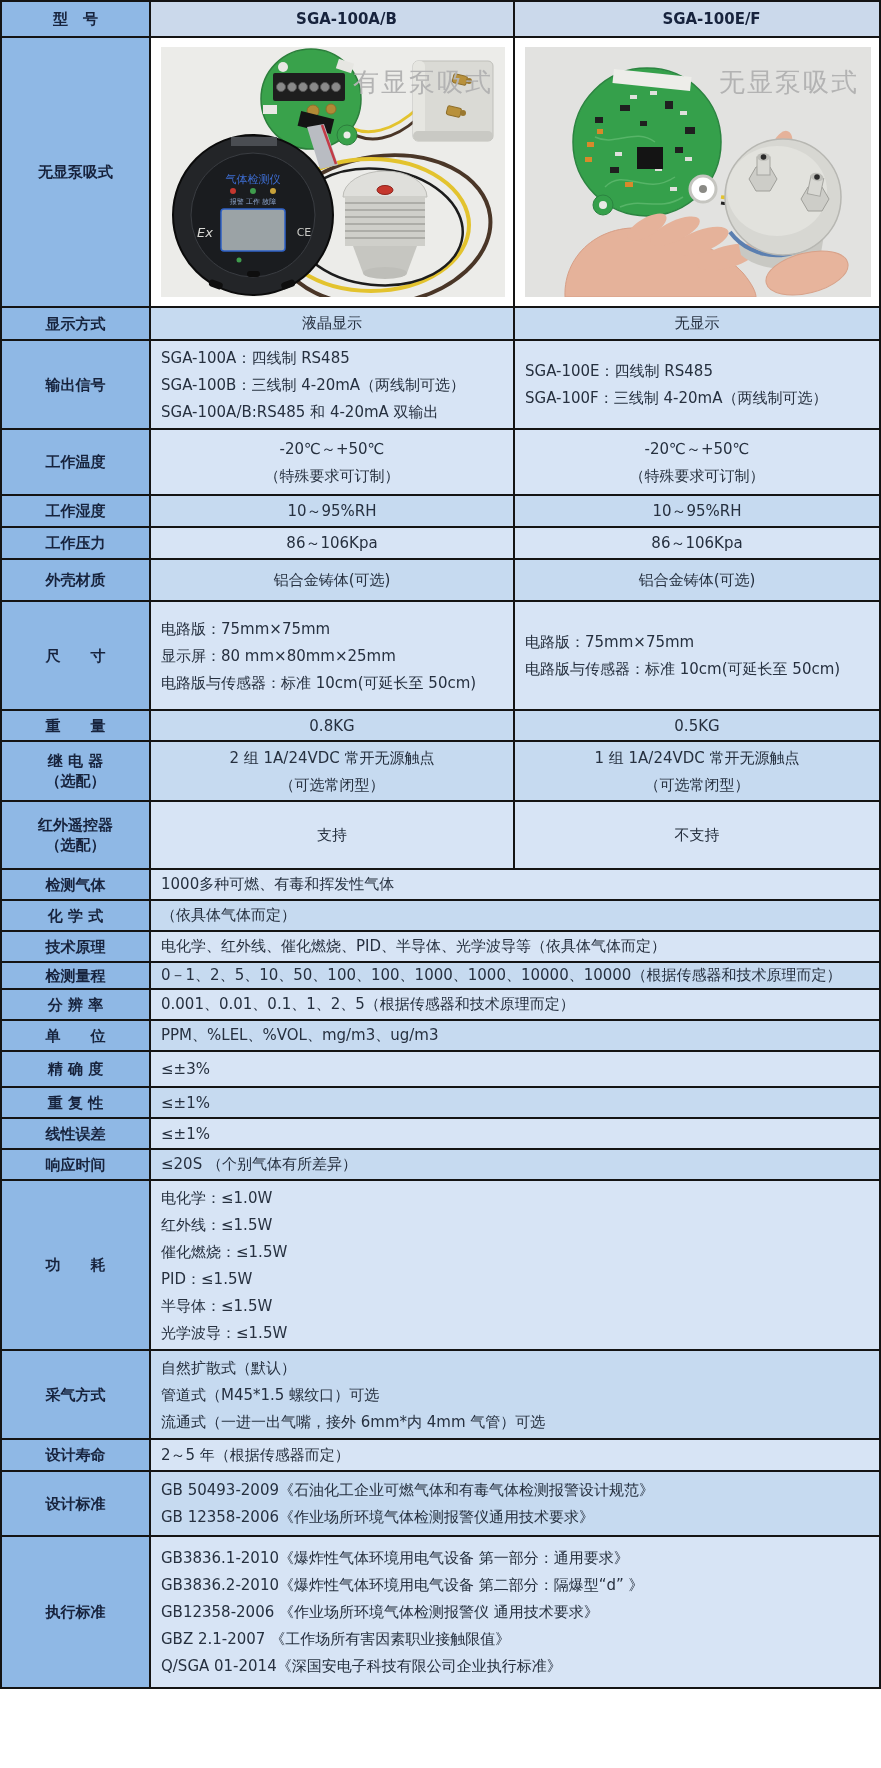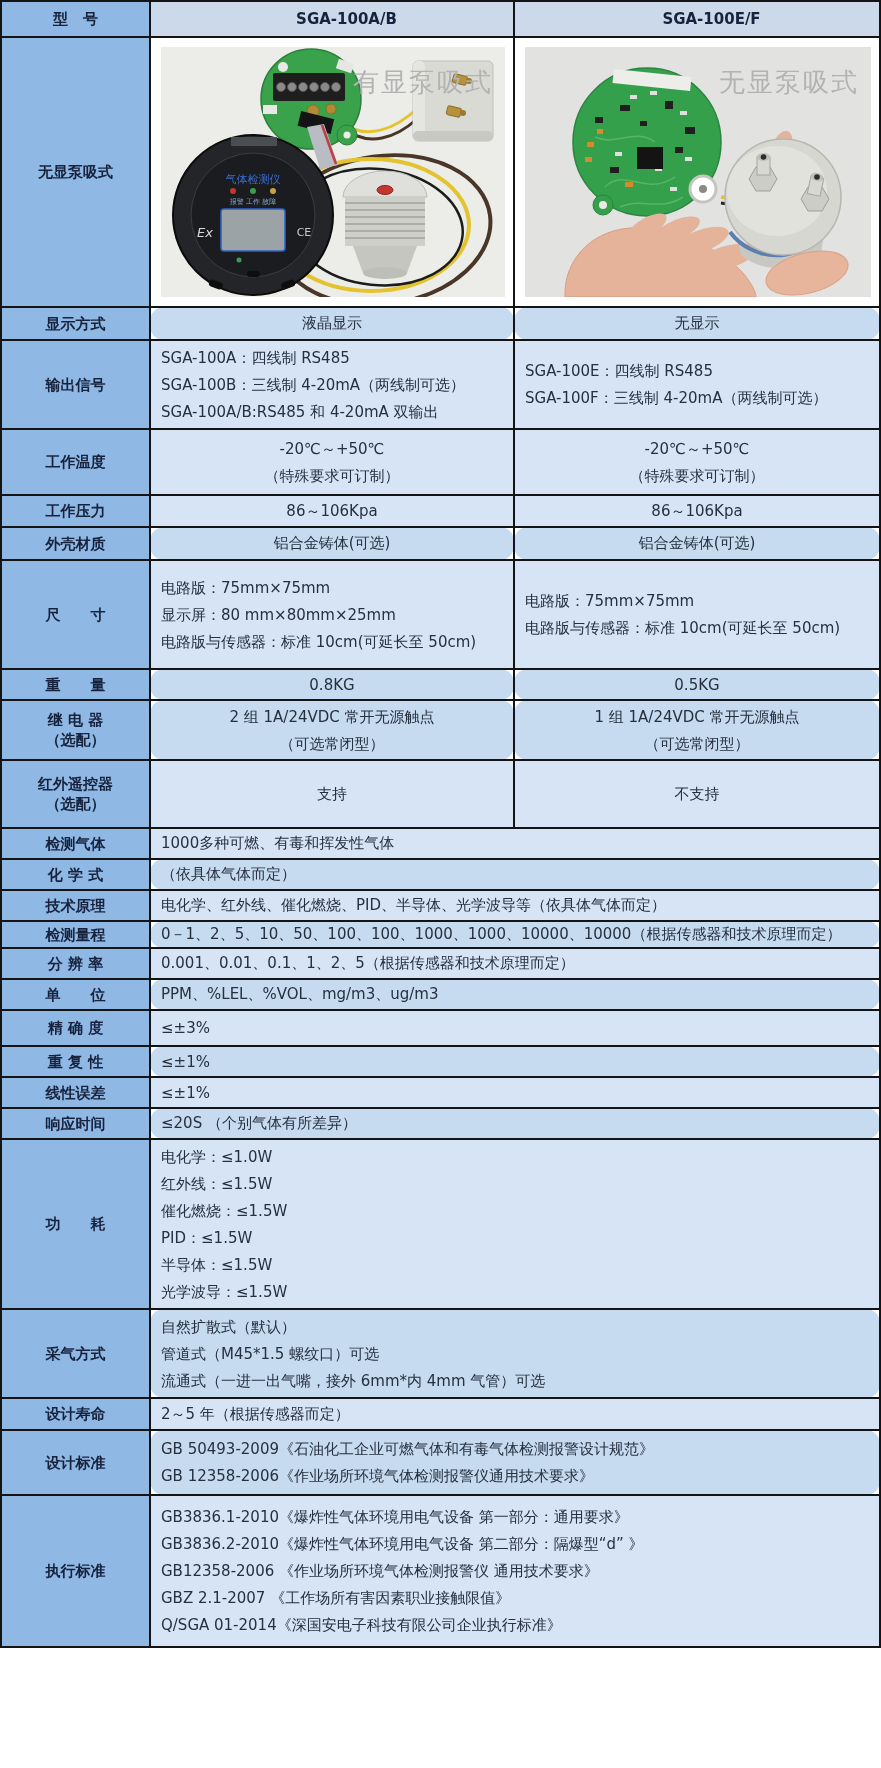--- a/index.html
+++ b/index.html
@@ -13,21 +13,21 @@
   col.c-label{width:149px;}
   col.c-ab{width:364px;}
   col.c-ef{width:366px;}
   th,td{border:2px solid #141414;overflow:hidden;}
   th{
     background:#8FB8E5;font-weight:bold;font-size:15px;color:#17233d;
     text-align:center;vertical-align:middle;padding:0 2px;line-height:20px;
   }
   td{font-size:15px;color:#26303f;vertical-align:middle;padding-left:30px;}
   td.hd{background:#CBD9EB;font-weight:bold;text-align:center;color:#17233d;}
-  .bgA{background:#C6DAF0;border-radius:14px;}
+  .bgA{background:#C6DAF0;}
   .bgB{background:#D7E4F5;}
   td.c{text-align:center;padding:2px 4px;}
   td.l{text-align:left;padding:3px 10px;}
   .lines div{line-height:20px;padding:3.5px 0;white-space:nowrap;}
   td.photo{background:#ffffff;padding:9px 10px;vertical-align:middle;}
   td.photo svg{display:block;}
   .wm{font-size:26px;fill:#B3B3B3;letter-spacing:2px;}
 </style>
 </head>
 <body>
@@ -225,28 +225,33 @@
     <td class="c bgB lines">
       <div>-20℃～+50℃</div>
       <div>（特殊要求可订制）</div>
     </td>
     <td class="c bgB lines">
       <div>-20℃～+50℃</div>
       <div>（特殊要求可订制）</div>
     </td>
   </tr>
 
+  <tr style="height:32px">
+    <th>工作湿度</th>
+    <td class="c bgA">10～95%RH</td>
+    <td class="c bgA">10～95%RH</td>
+  </tr>
 
   <tr style="height:32px">
     <th>工作压力</th>
     <td class="c bgB">86～106Kpa</td>
     <td class="c bgB">86～106Kpa</td>
   </tr>
 
-  <tr style="height:33px">
+  <tr style="height:42px">
     <th>外壳材质</th>
     <td class="c bgA">铝合金铸体(可选)</td>
     <td class="c bgA">铝合金铸体(可选)</td>
   </tr>
 
   <tr style="height:109px">
     <th>尺　　寸</th>
     <td class="l bgB lines">
       <div>电路版：75mm×75mm</div>
       <div>显示屏：80 mm×80mm×25mm</div>

